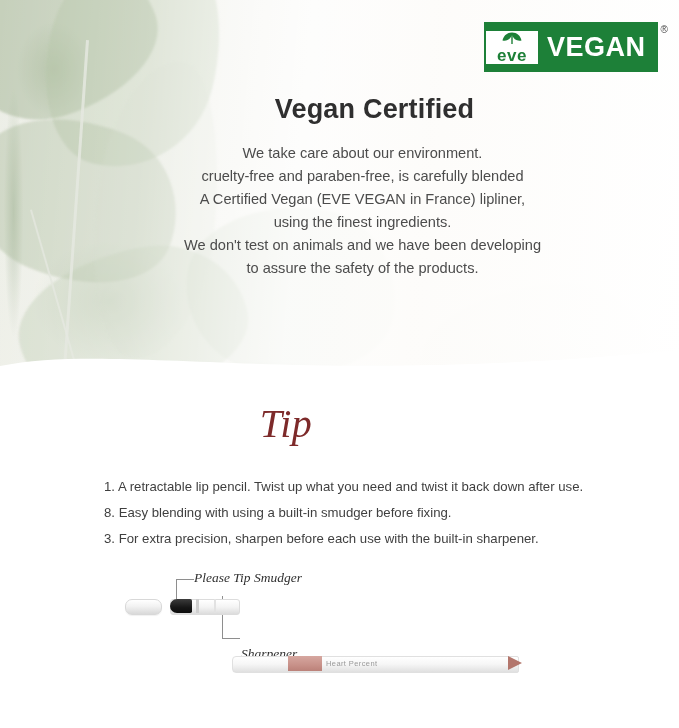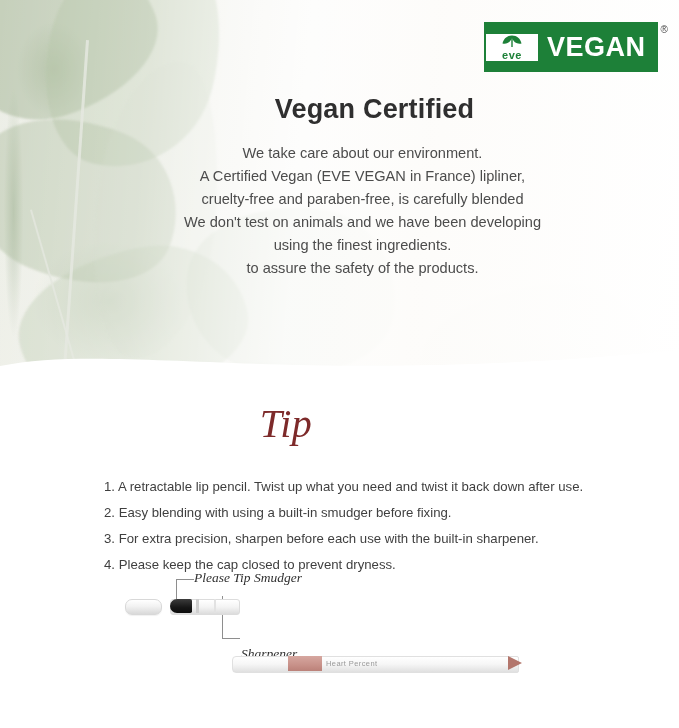--- a/index.html
+++ b/index.html
@@ -85,21 +85,21 @@
     width: 46px;
     background: #ffffff;
     display: flex;
     flex-direction: column;
     align-items: center;
     justify-content: center;
     padding: 0 3px;
   }
   .logo-mark svg { display: block; }
   .logo-mark-text {
-    font-size: 11px;
+    font-size: 17px;
     font-weight: 700;
     color: #1d8038;
     letter-spacing: 0.5px;
     line-height: 1;
     margin-top: 1px;
   }
   .logo-word {
     color: #ffffff;
     font-size: 27px;
     font-weight: 700;
@@ -323,40 +323,39 @@
       </div>
       <div class="logo-word">VEGAN</div>
     </div>
     <div class="logo-reg">®</div>
   </div>
 
   <div class="vegan-title">Vegan Certified</div>
 
   <div class="vegan-copy">
     <div>We take care about our environment.</div>
+    <div>cruelty-free and paraben-free, is carefully blended</div>
     <div>A Certified Vegan (EVE VEGAN in France) lipliner,</div>
-    <div>cruelty-free and paraben-free, is carefully blended</div>
+    <div>using the finest ingredients.</div>
     <div>We don't test on animals and we have been developing</div>
-    <div>using the finest ingredients.</div>
     <div>to assure the safety of the products.</div>
   </div>
 
   <svg class="divider" viewBox="0 0 679 40" preserveAspectRatio="none">
     <path d="M0,40 L0,18 C120,-6 300,40 679,2 L679,40 Z" fill="#ffffff"></path>
   </svg>
 </div>
 
 <div class="tip-panel">
   <div class="tip-title">Tip</div>
 
   <div class="tip-list">
     <div class="tip-item">1. A retractable lip pencil. Twist up what you need and twist it back down after use.</div>
-    <div class="tip-item">2. Easy blending with using a built-in smudger before fixing.</div>
+    <div class="tip-item">8. Easy blending with using a built-in smudger before fixing.</div>
     <div class="tip-item">3. For extra precision, sharpen before each use with the built-in sharpener.</div>
-    <div class="tip-item">4. Please keep the cap closed to prevent dryness.</div>
   </div>
 
   <div class="diagram">
     <div class="callout-label lbl-smudger">Please Tip Smudger</div>
     <div class="callout-label lbl-sharpener">Sharpener</div>
 
     <div class="leader leader-h1"></div>
     <div class="leader leader-v1"></div>
     <div class="leader leader-v2"></div>
     <div class="leader leader-h2"></div>

